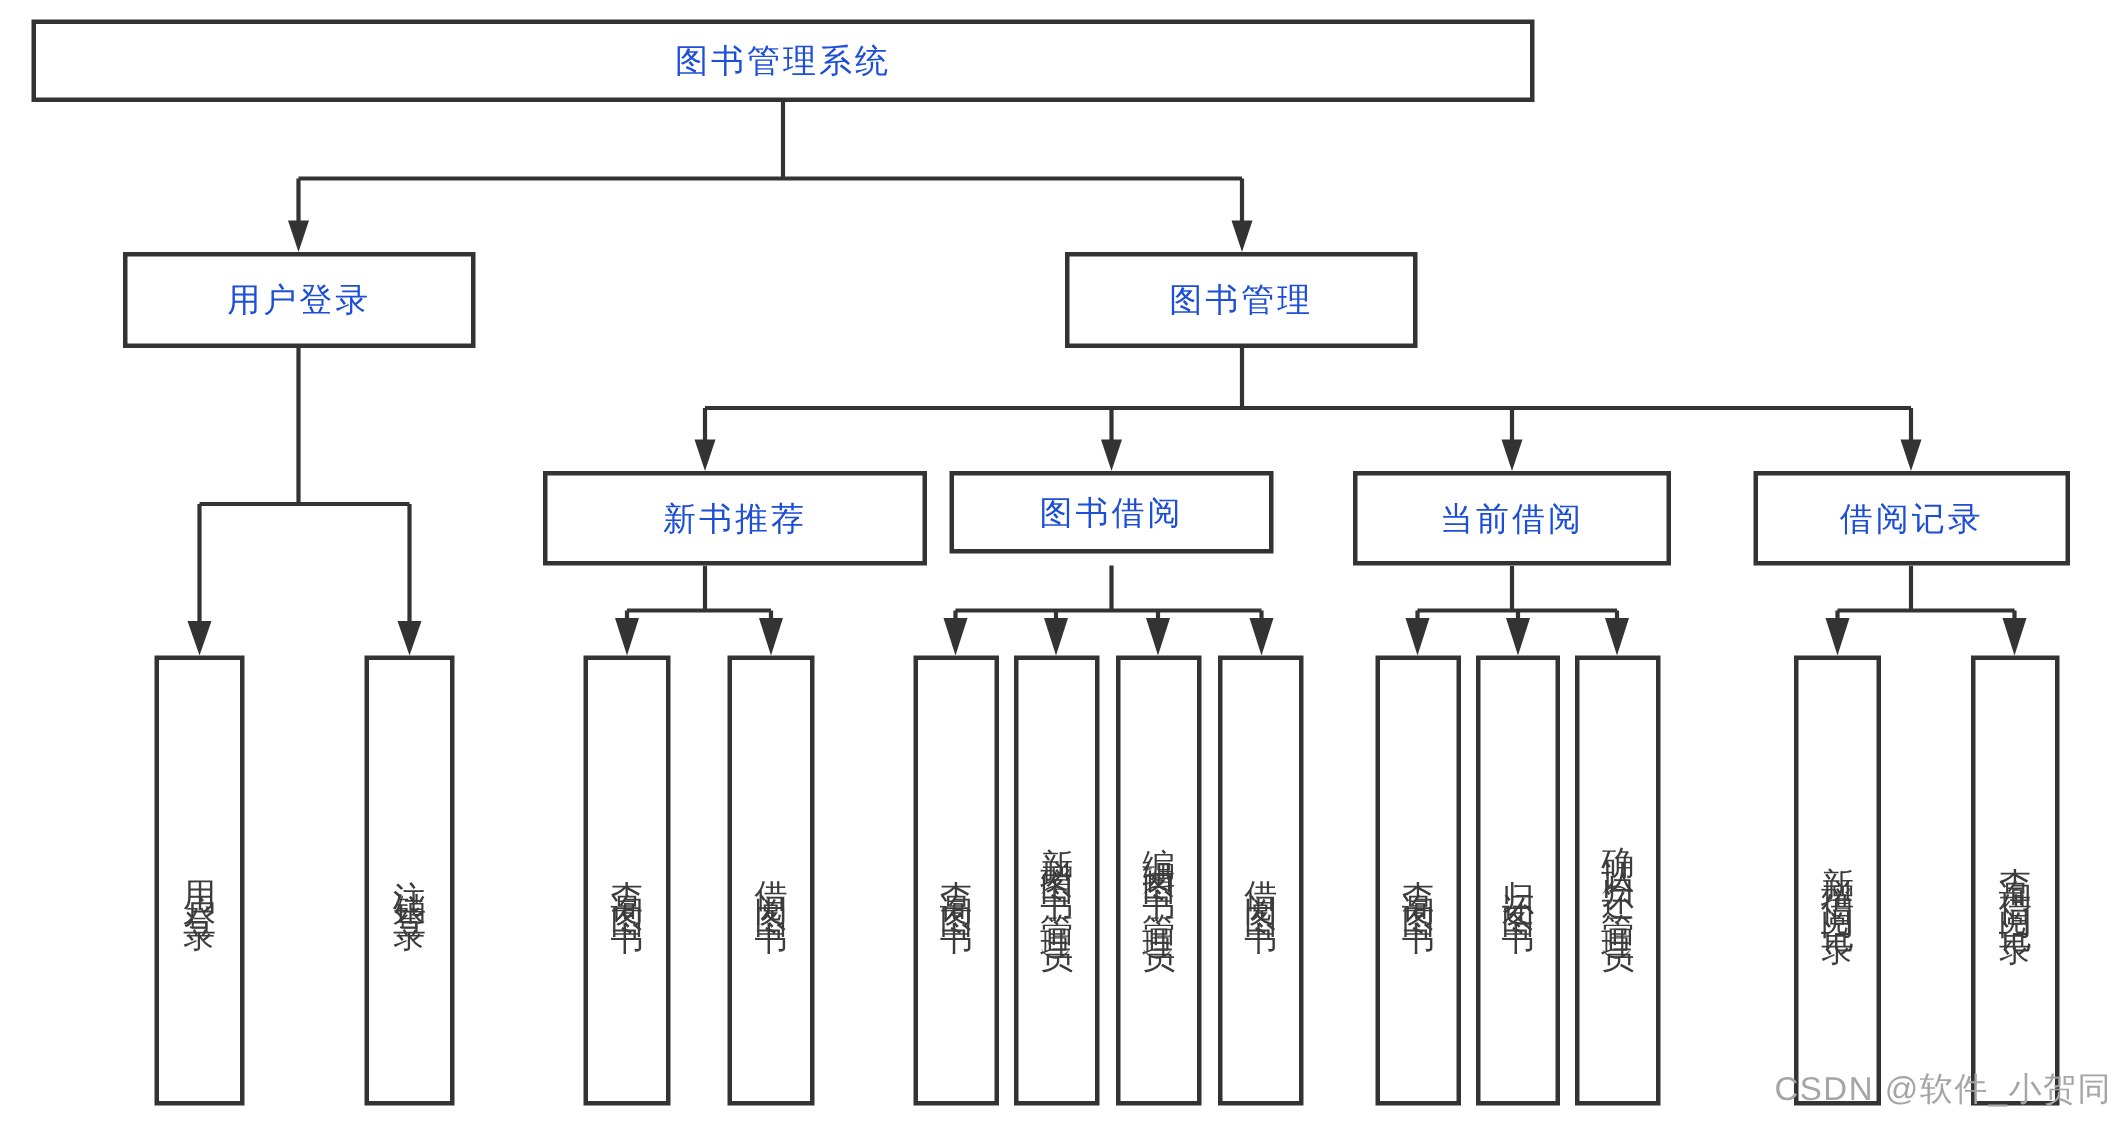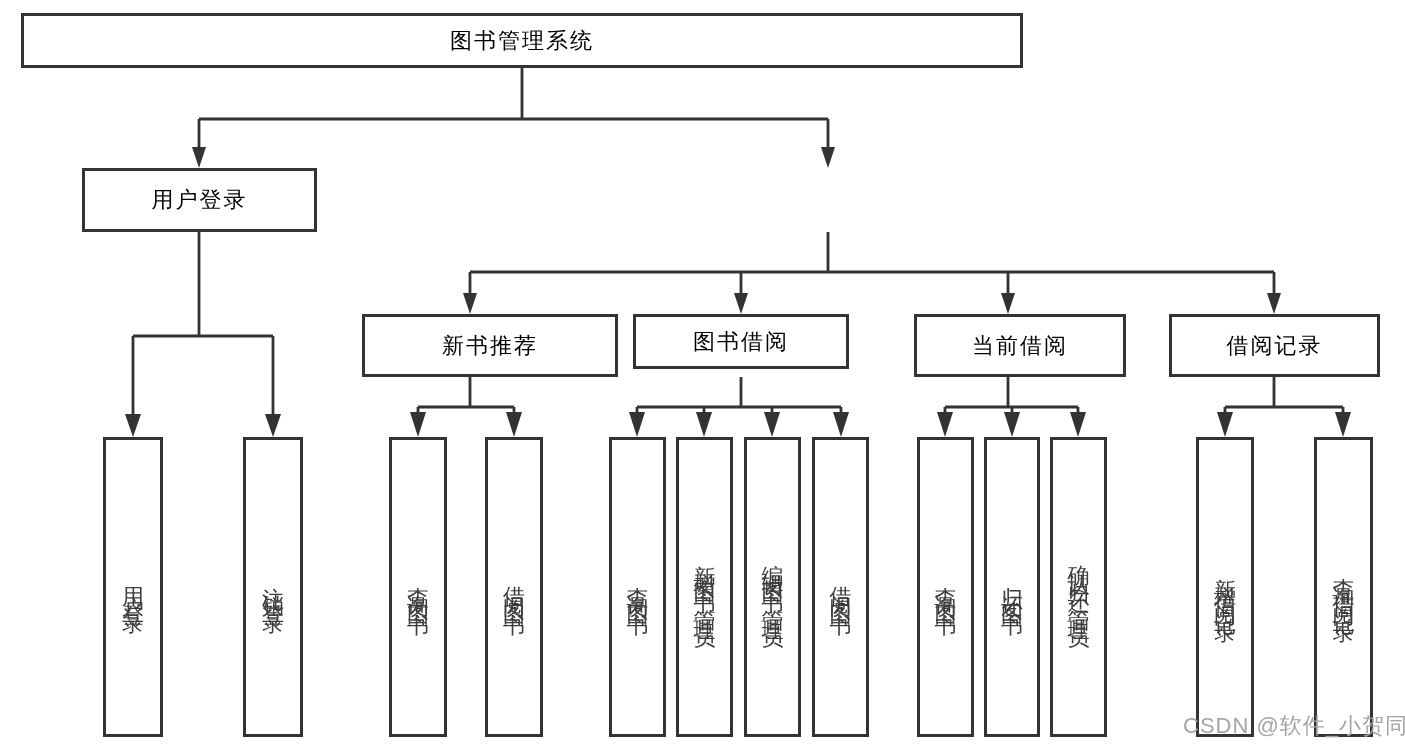--- a/index.html
+++ b/index.html
@@ -27,21 +27,21 @@
   .hbox {
     position: absolute;
     box-sizing: border-box;
     background: #ffffff;
     border: 3px solid #333333;
     display: flex;
     align-items: center;
     justify-content: center;
     font-size: 22px;
     letter-spacing: 2px;
-    color: #000000;
+    color: #1d4ed8;
     z-index: 2;
     white-space: nowrap;
   }
   .vbox {
     position: absolute;
     box-sizing: border-box;
     background: #ffffff;
     border: 3px solid #333333;
     writing-mode: vertical-rl;
     text-orientation: mixed;
@@ -111,24 +111,25 @@
     <polygon class="arrow" points="1070,412 1086,412 1078,437"></polygon>
 
     <path class="stroke" d="M1274 377 V407 M1225 407 H1343 M1225 407 V416 M1343 407 V416"></path>
     <polygon class="arrow" points="1217,412 1233,412 1225,437"></polygon>
     <polygon class="arrow" points="1335,412 1351,412 1343,437"></polygon>
   </svg>
 
   <div class="hbox" style="left:21px; top:13px; width:1002px; height:55px;">图书管理系统</div>
 
   <div class="hbox" style="left:82px; top:168px; width:235px; height:64px;">用户登录</div>
+  <div class="hbox" style="left:710px; top:168px; width:235px; height:64px;">图书管理</div>
 
   <div class="hbox" style="left:362px; top:314px; width:256px; height:63px;">新书推荐</div>
   <div class="hbox" style="left:633px; top:314px; width:216px; height:55px;">图书借阅</div>
-  <div class="hbox" style="left:902px; top:314px; width:212px; height:63px;margin-left:12px;">当前借阅</div>
+  <div class="hbox" style="left:902px; top:314px; width:212px; height:63px;">当前借阅</div>
   <div class="hbox" style="left:1169px; top:314px; width:211px; height:63px;">借阅记录</div>
 
   <div class="vbox" style="left:103px; top:437px; width:60px; height:300px;">用户登录</div>
   <div class="vbox" style="left:243px; top:437px; width:60px; height:300px;">注销登录</div>
 
   <div class="vbox" style="left:389px; top:437px; width:58px; height:300px;">查询图书</div>
   <div class="vbox" style="left:485px; top:437px; width:58px; height:300px;">借阅图书</div>
 
   <div class="vbox" style="left:609px; top:437px; width:57px; height:300px;">查询图书</div>
   <div class="vbox" style="left:676px; top:437px; width:57px; height:300px;">新增图书（管理员）</div>

